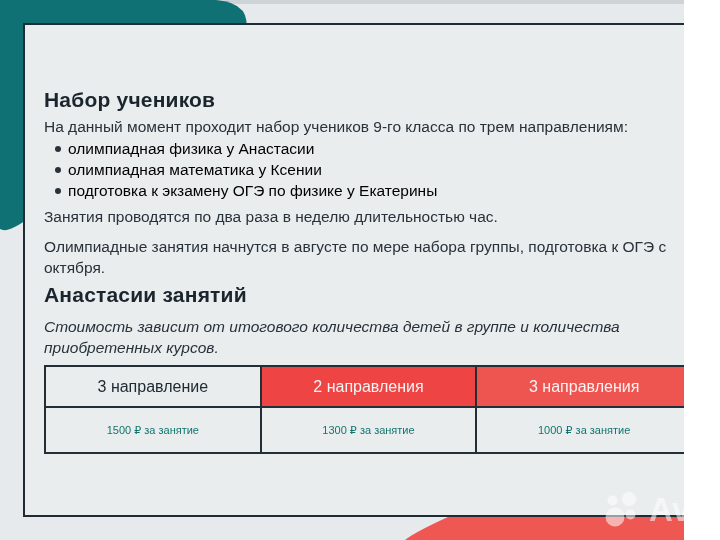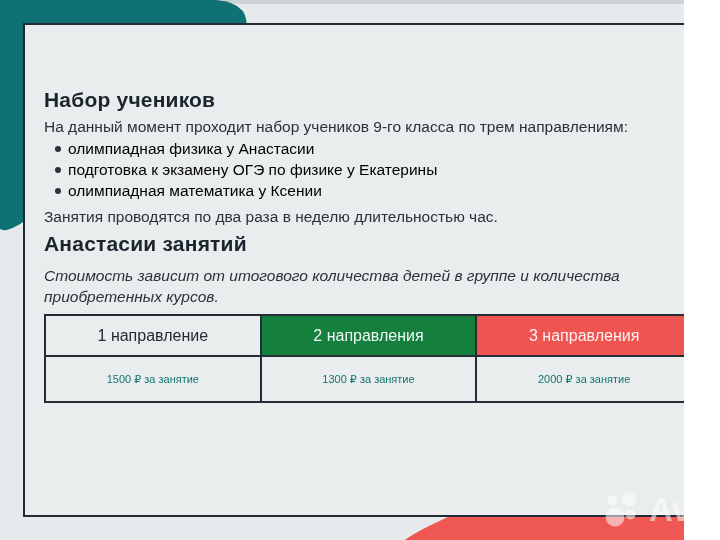--- a/index.html
+++ b/index.html
@@ -51,21 +51,21 @@
   table.pricing{
     border-collapse:collapse; margin-top:7px;
     width:calc(100% + 17px); table-layout:fixed;
   }
   table.pricing th, table.pricing td{
     border:2px solid #242e36; text-align:center; vertical-align:middle;
     font-weight:400;
   }
   table.pricing th{height:37px; font-size:16px; color:#222c34;}
   table.pricing td{height:42px; font-size:11px; color:#0f766e;}
-  th.col-teal{background:#15803d; color:#f1f5f4 !important;}
+  th.col-teal{background:#ef4444; color:#f1f5f4 !important;}
   th.col-red{background:#ee5450; color:#fdf3f2 !important;}
 
   .watermark{
     position:absolute; left:604px; top:487px; height:46px;
     display:flex; align-items:center; gap:5px;
     color:#ffffff; opacity:0.55;
   }
   .watermark .wm-label{
     font-size:33px; font-weight:700; letter-spacing:0.5px; line-height:46px;
   }
@@ -91,48 +91,49 @@
 
     <p class="p-intro">На данный момент проходит набор учеников 9-го класса по трем направлениям:</p>
 
     <ul class="points">
       <li>
         <span class="dot"></span>
         <span>олимпиадная физика у Анастасии</span>
       </li>
       <li>
         <span class="dot"></span>
-        <span>подготовка к экзамену ОГЭ по физике у Екатерины</span>
+        <span>олимпиадная математика у Ксении</span>
       </li>
       <li>
         <span class="dot"></span>
-        <span>олимпиадная математика у Ксении</span>
+        <span>подготовка к экзамену ОГЭ по физике у Екатерины</span>
       </li>
     </ul>
 
     <p class="p-schedule">Занятия проводятся по два раза в неделю длительностью час.</p>
 
+    <p class="p-start">Олимпиадные занятия начнутся в августе по мере набора группы, подготовка к ОГЭ с октября.</p>
 
     <h2>Анастасии занятий</h2>
 
     <p class="p-price-note">Стоимость зависит от итогового количества детей в группе и количества приобретенных курсов.</p>
 
     <table class="pricing">
       <thead>
         <tr>
-          <th>1 направление</th>
+          <th>3 направление</th>
           <th class="col-teal">2 направления</th>
           <th class="col-red">3 направления</th>
         </tr>
       </thead>
       <tbody>
         <tr>
           <td>1500 ₽ за занятие</td>
           <td>1300 ₽ за занятие</td>
-          <td>2000 ₽ за занятие</td>
+          <td>1000 ₽ за занятие</td>
         </tr>
       </tbody>
     </table>
 
   </div>
 
   <div class="watermark">
     <svg width="40" height="38" viewBox="0 0 40 38">
       <circle cx="8.5" cy="9.5" r="5" fill="#ffffff"></circle>
       <circle cx="25" cy="8" r="7" fill="#ffffff"></circle>

